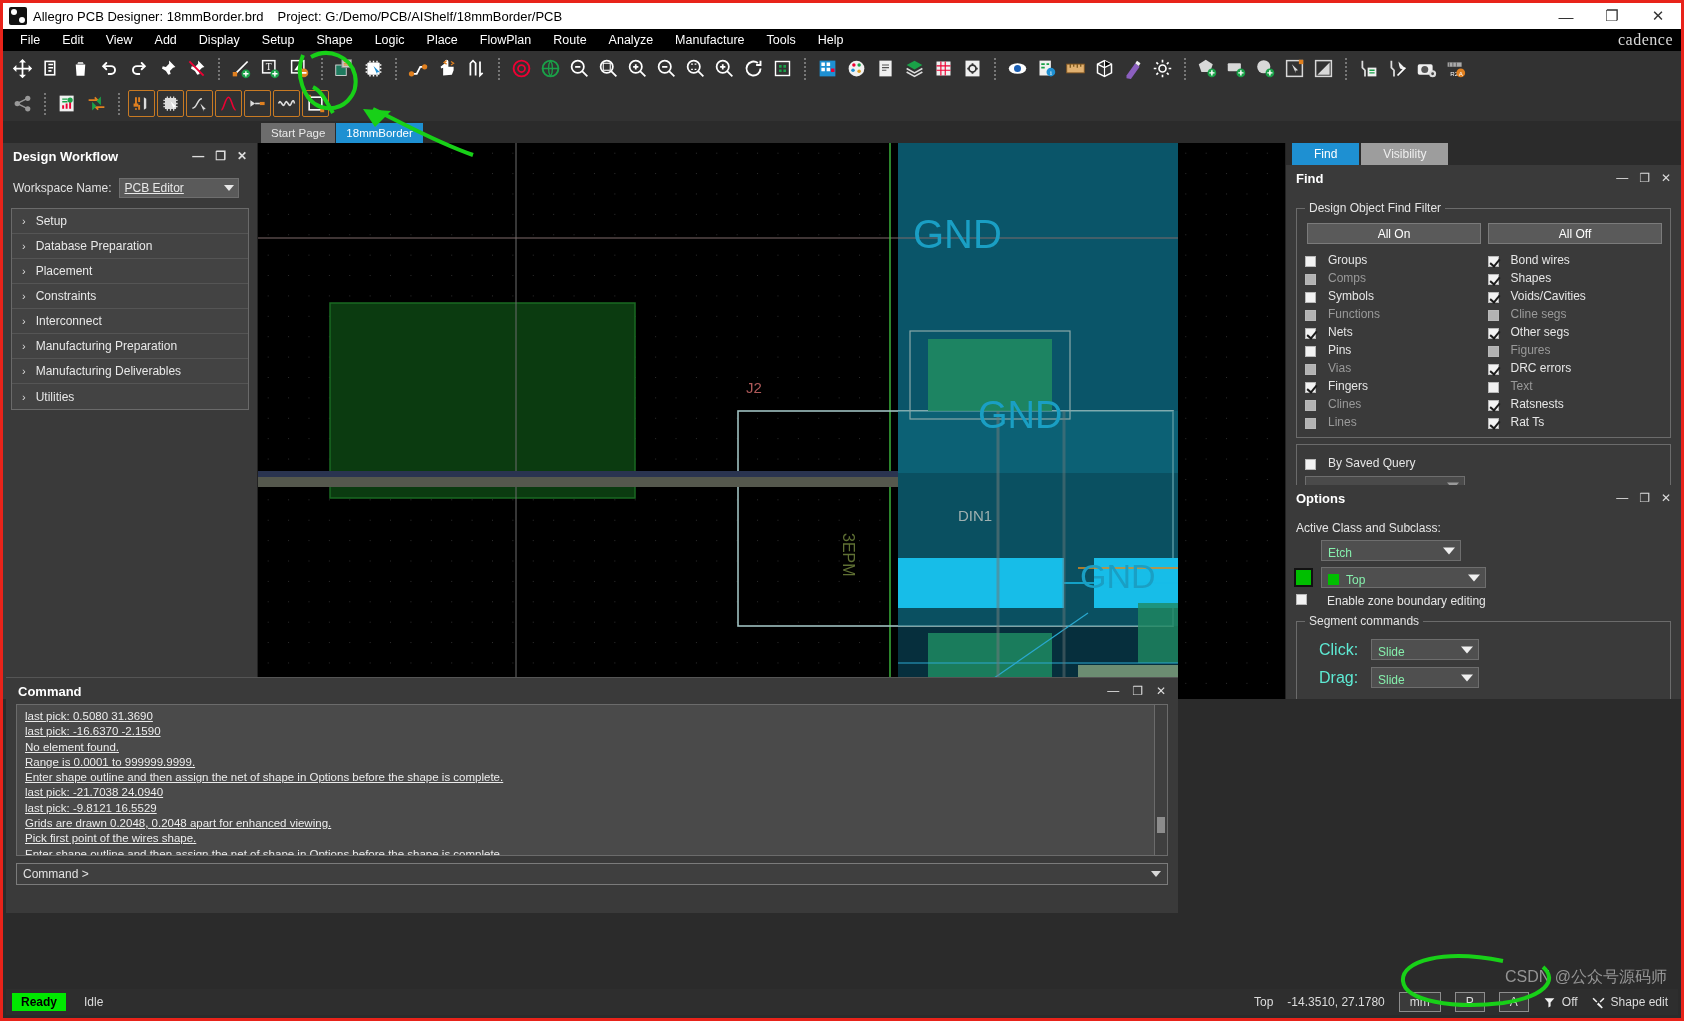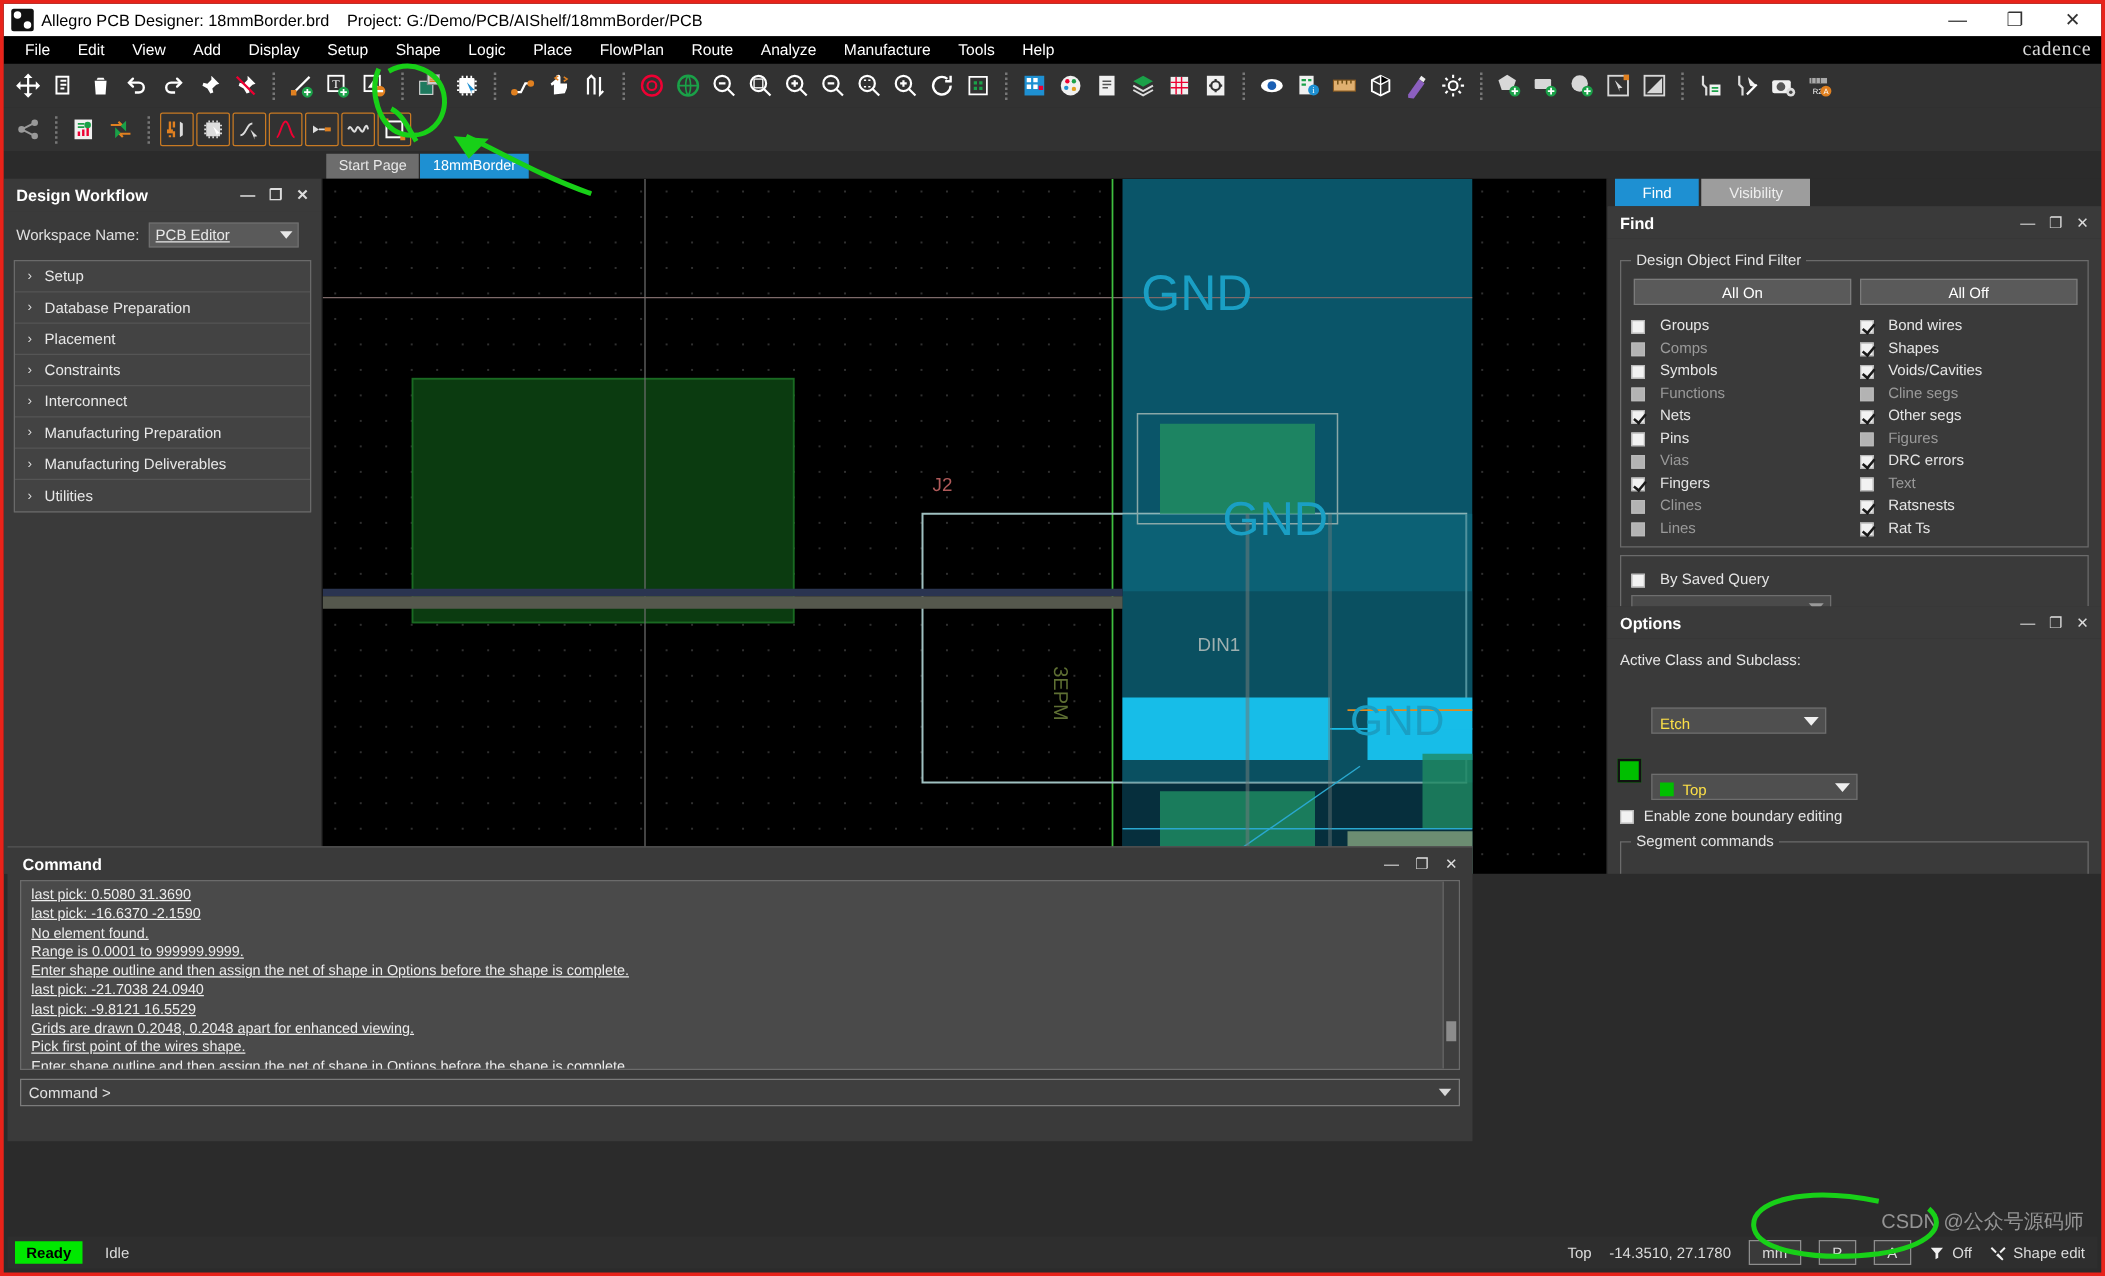--- a/index.html
+++ b/index.html
@@ -107,30 +107,30 @@
   .cblab { font-size:12px; color:#e6e6e6; white-space:nowrap; }
   .cblab.dim { color:#9a9a9a; }
   .wide-combo { height:20px; background:#4a4a4a; border:1px solid #6e6e6e;
      position:relative; }
 
   
   .opt-label { color:#e6e6e6; font-size:12px; margin:6px 0 5px 2px; }
   .opt-combo-row { display:flex; align-items:center; gap:8px; margin:0 0 6px 0; }
   .swatch { width:19px; height:19px; background:#00bf00; border:2px solid #111; flex:none;}
   .opt-combo { height:21px; background:#4f4f4f; border:1px solid #6e6e6e;
-     color:#fde047; font-size:12px; display:flex; align-items:center; gap:7px;
-     padding:4px 18px 0 6px; position:relative;margin-top:26px; }
+     color:#86efac; font-size:12px; display:flex; align-items:center; gap:7px;
+     padding:4px 18px 0 6px; position:relative; }
   .opt-combo .car { position:absolute; right:5px; top:50%; transform:translateY(-50%);
      border-left:6px solid transparent; border-right:6px solid transparent;
      border-top:7px solid #f0f0f0; }
   .minisq { width:11px; height:11px; background:#00bf00; flex:none; }
   .ffrow { display:flex; align-items:center; gap:10px; margin:5px 0 7px 14px; }
   .ffrow .lbl { width:42px; color:#5eead4; font-size:16px; }
   .ffrow .opt-combo { width:108px; }
-  .chk-line { display:flex; align-items:center; gap:8px; margin:5px 0 4px 2px; }
+  .chk-line { display:flex; gap:20px; margin:5px 0 4px 2px; }
 
   
   .cmdpanel { position:absolute; left:3px; top:674px; width:1172px; height:236px;
      background:#3a3a3a; border-top:1px solid #555; }
   .cmd-head { height:26px; display:flex; align-items:center; padding:0 6px 0 12px;
      color:#fff; font-weight:bold; font-size:13px; }
   .cmd-head .sp { margin-left:auto; display:flex; gap:13px; padding-right:6px;
      font-weight:normal; color:#ddd; font-size:12px; }
   .cmd-log { margin:0 10px; height:152px; background:#4a4a4a; border:1px solid #6b6b6b;
      position:relative; overflow:hidden; }

